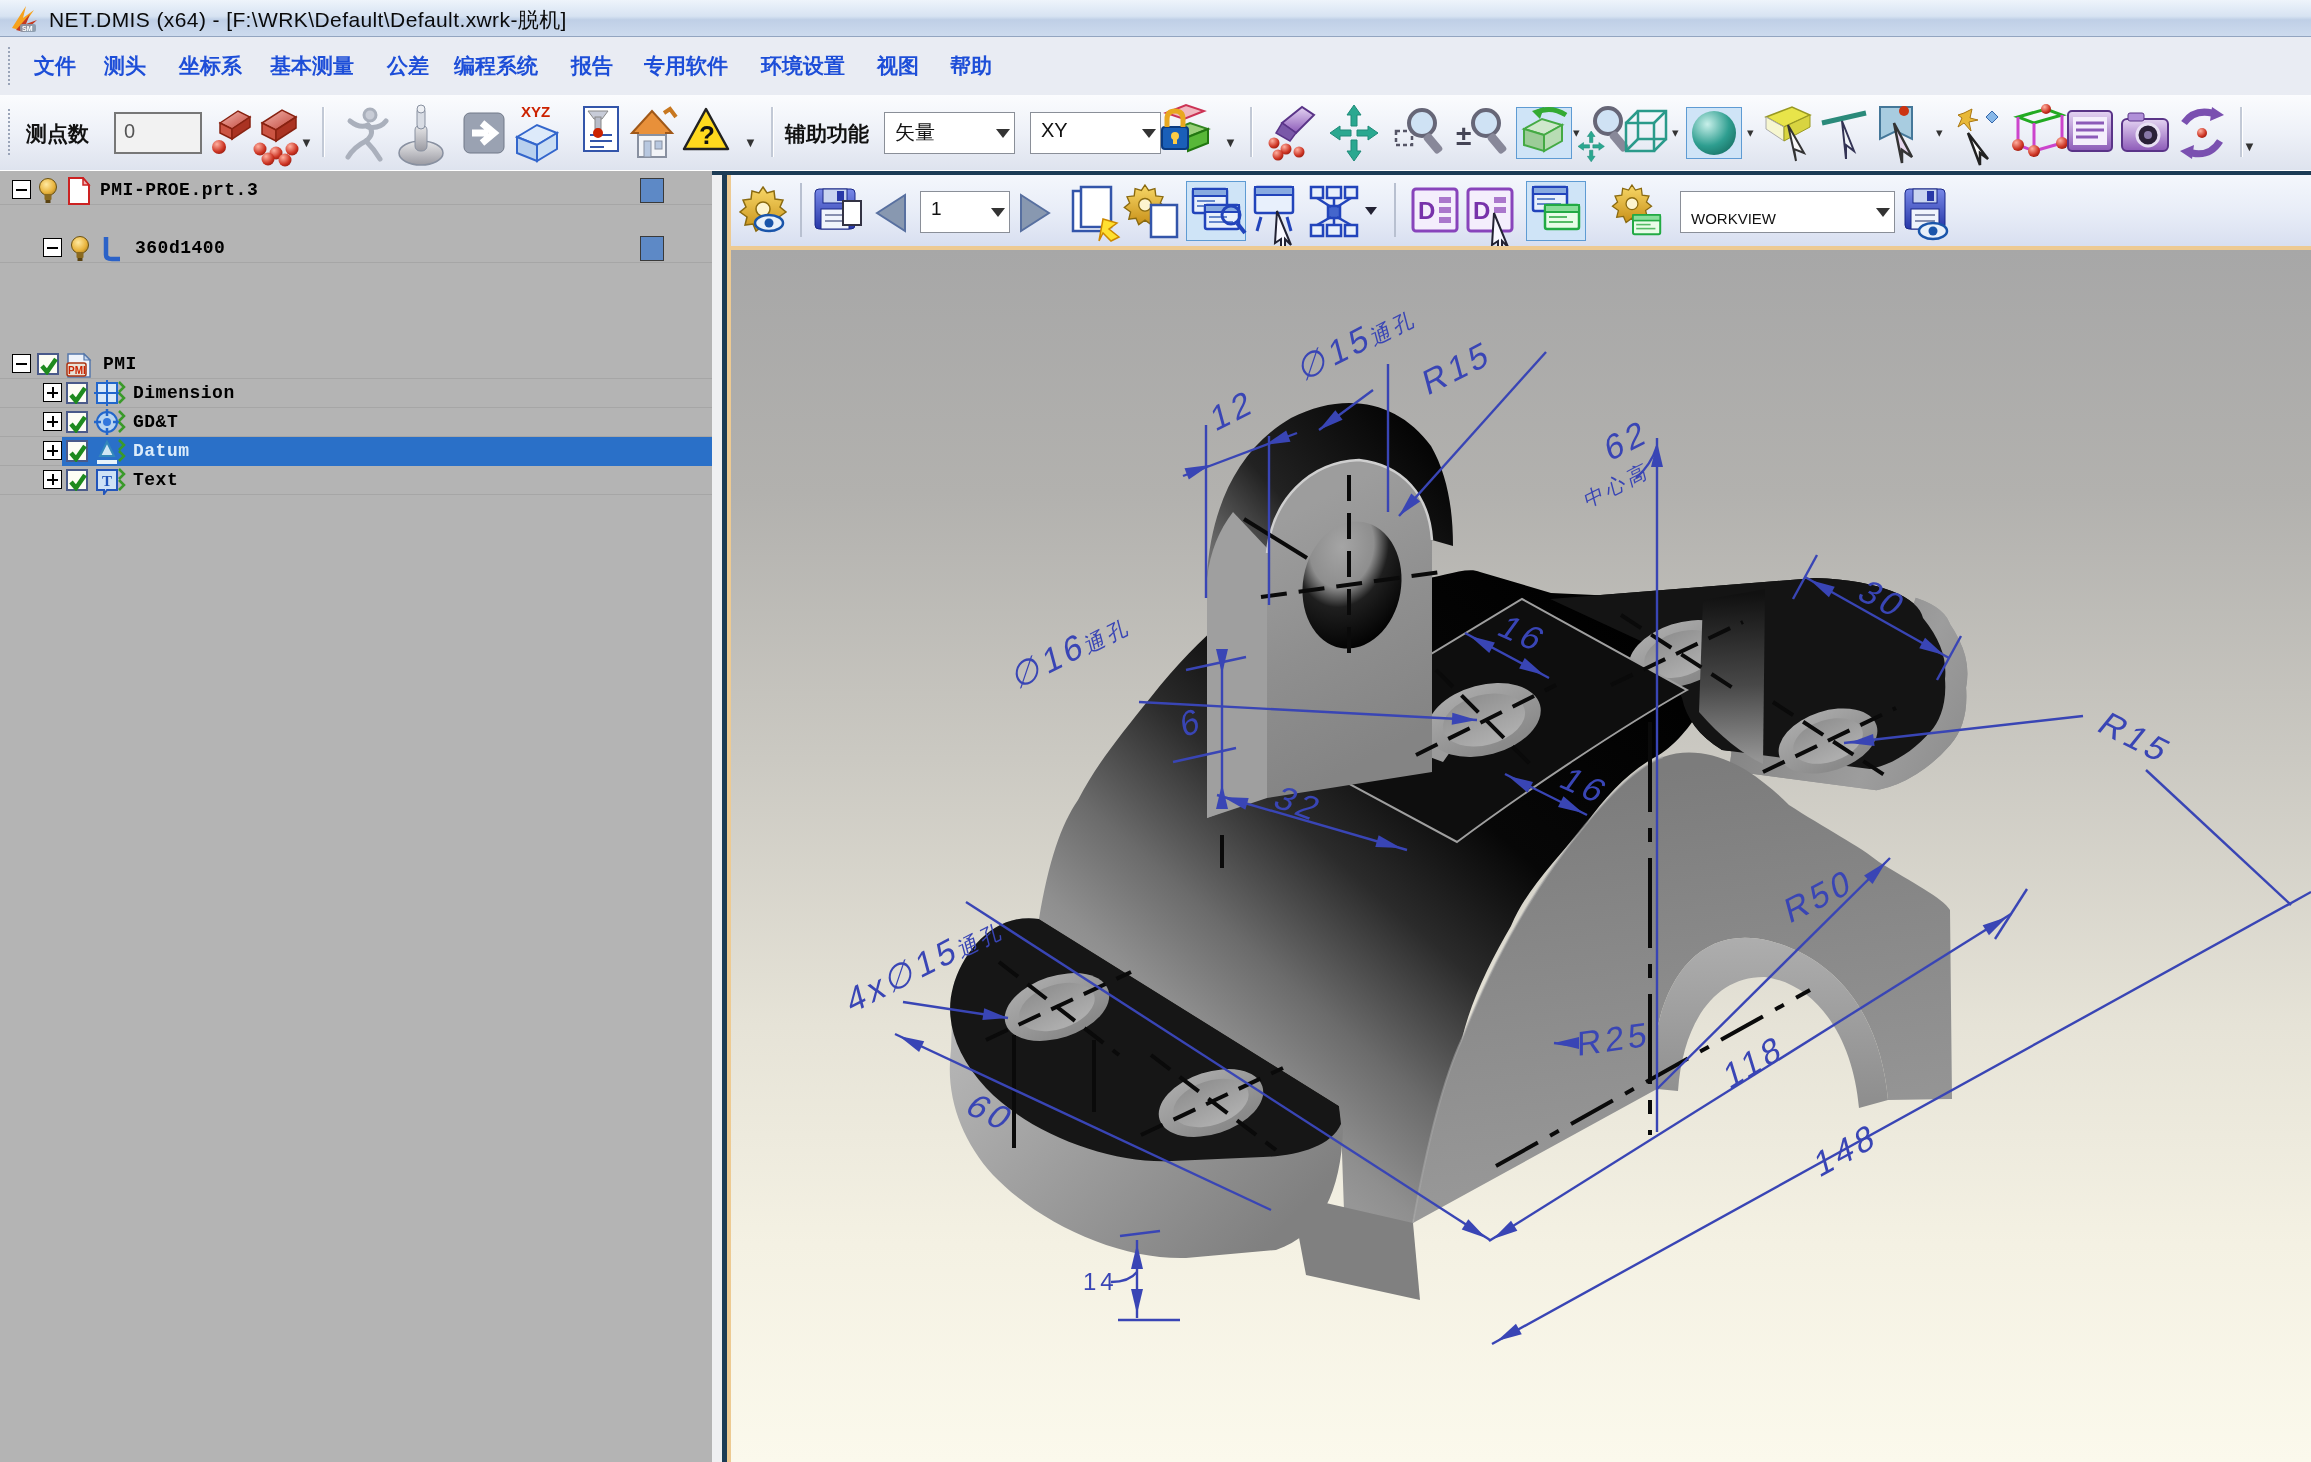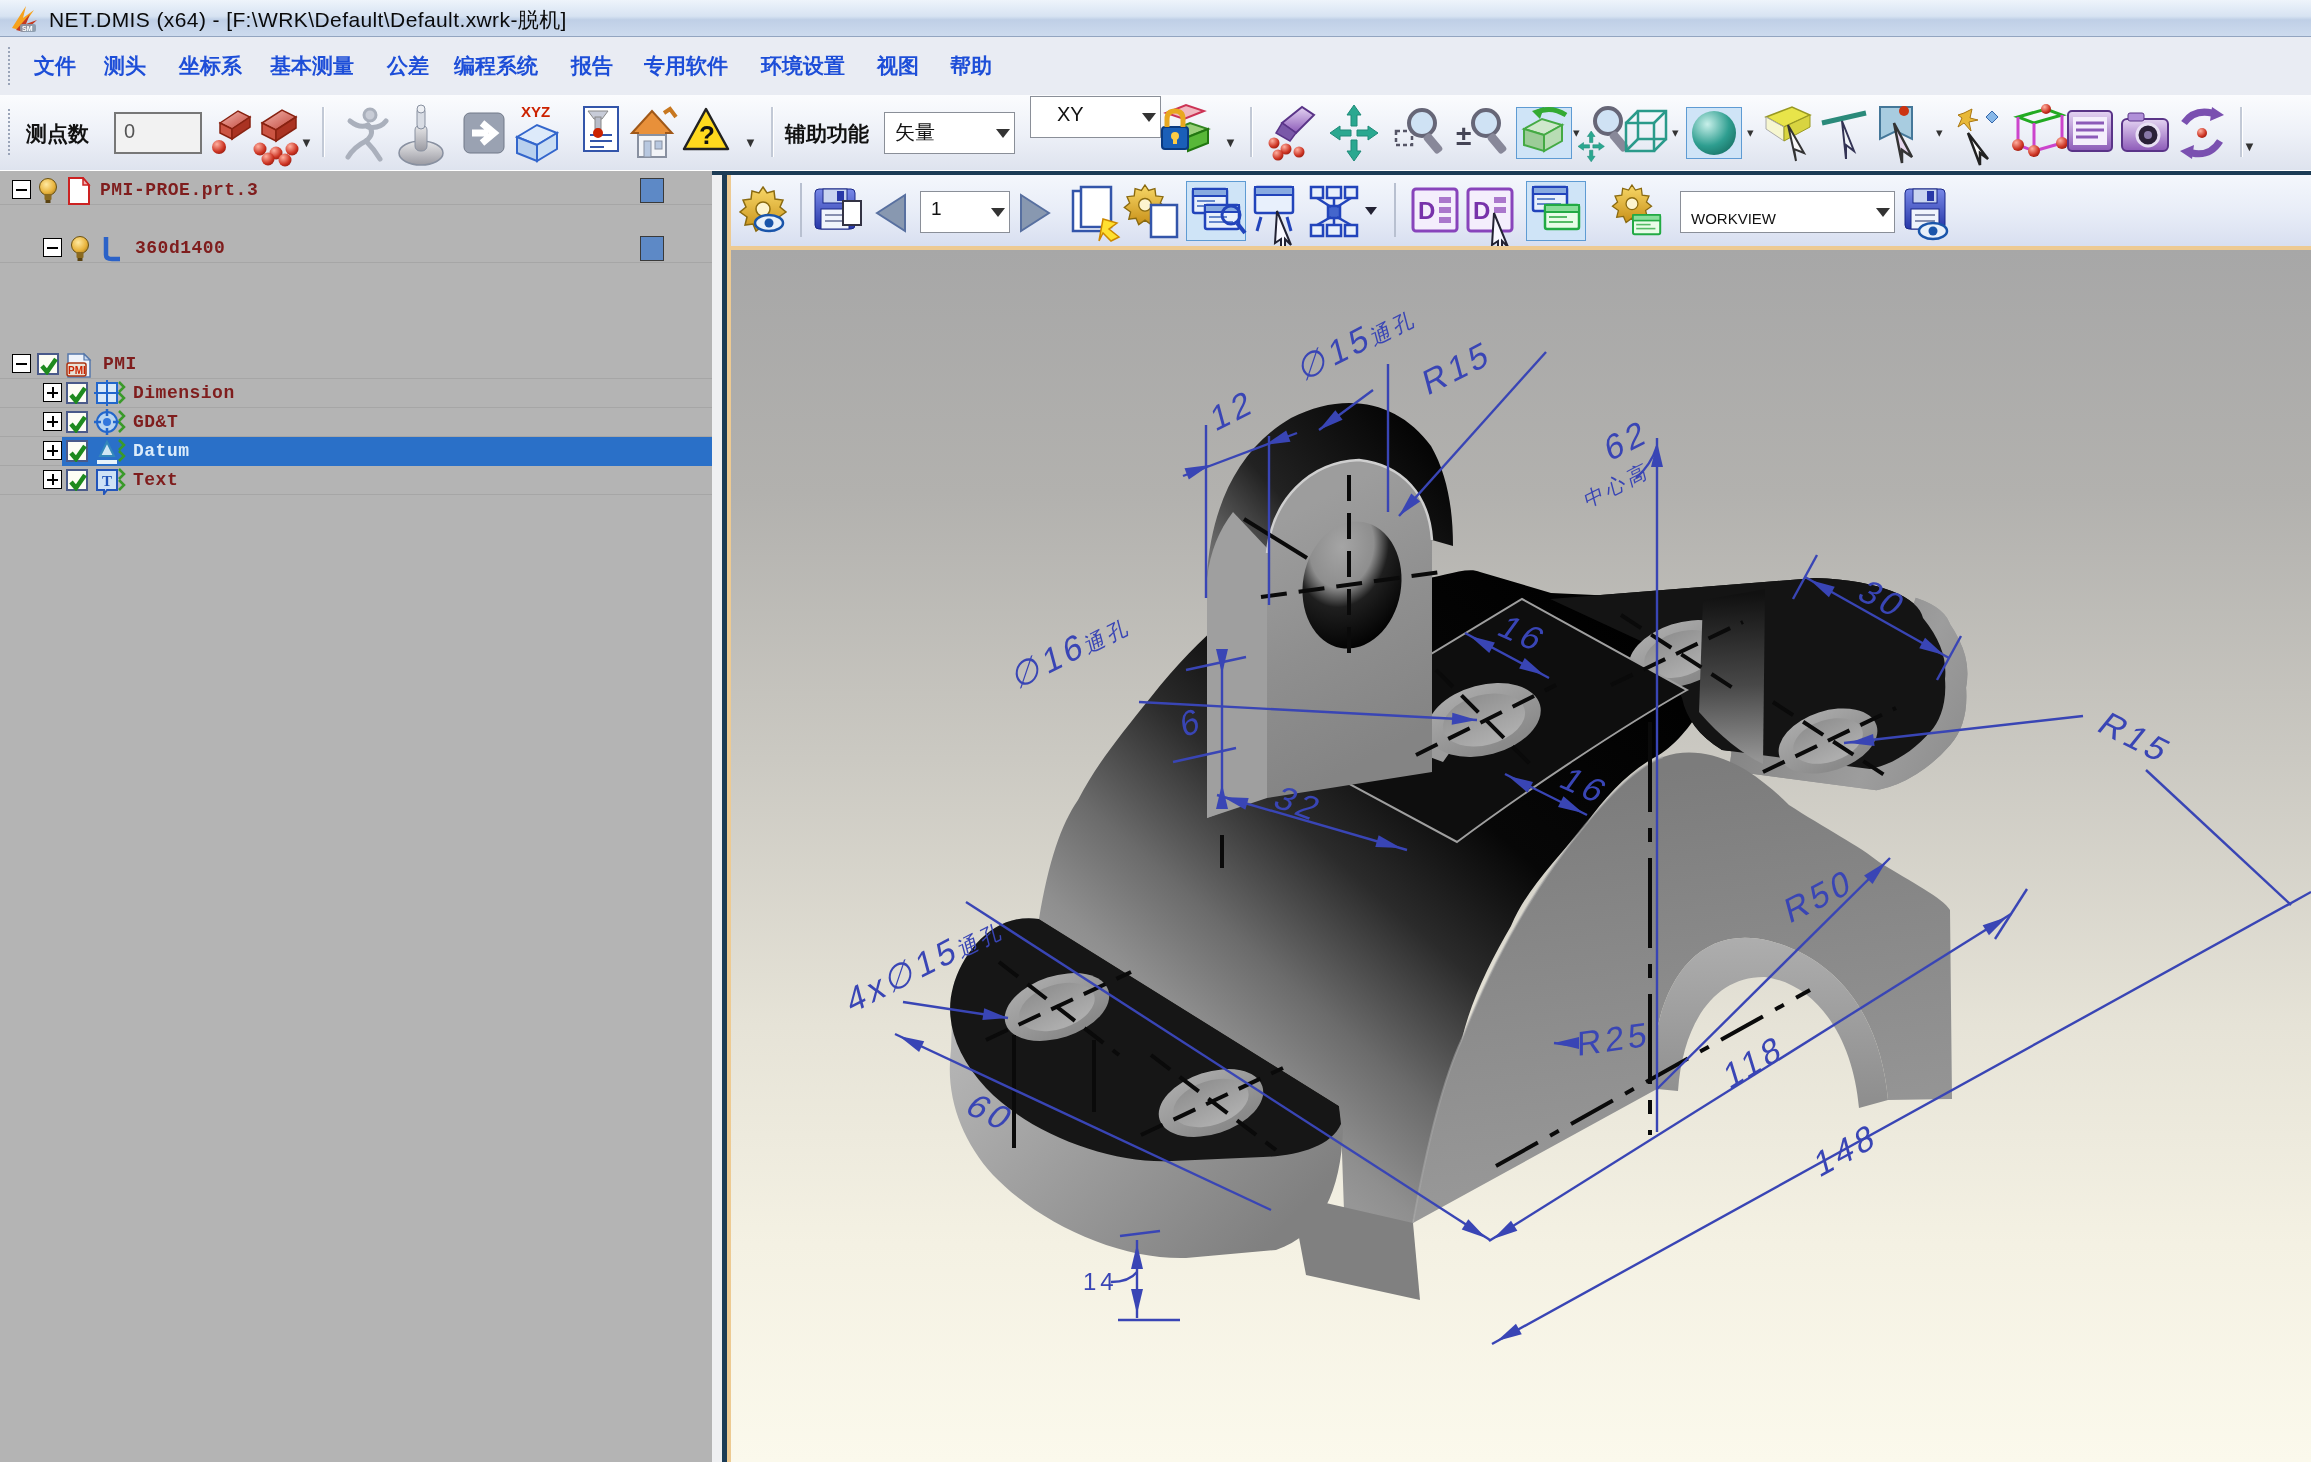--- a/index.html
+++ b/index.html
@@ -22,21 +22,21 @@
   .combo  { position:absolute; background:#fff; border:1px solid #8a8f98; font-size:20px; color:#111; }
   .combo .arr { position:absolute; right:4px; top:50%; margin-top:-4px; width:0; height:0;
      border-left:7px solid transparent; border-right:7px solid transparent; border-top:9px solid #333; }
   .tsep { position:absolute; top:12px; height:50px; width:2px; background:#c2c9d6; box-shadow:1px 0 0 #fff; }
   .dropv { position:absolute; font-size:13px; color:#333; }
   .hlbtn { position:absolute; background:#cfe4f7; border:1px solid #5e9bd3; }
   
   #tree { position:absolute; left:0; top:171px; width:712px; height:1291px; background:#b4b4b4; }
   .trow { position:absolute; left:0; width:712px; height:29px; border-bottom:1px solid #a6a6a6; }
   .trow .lbl { position:absolute; top:4px; font-family:"Liberation Mono",monospace; font-weight:bold;
-     font-size:18px; letter-spacing:0.5px; color:#7f1d1d; white-space:pre; }
+     font-size:18px; letter-spacing:0.5px; color:#000000; white-space:pre; }
   .selrow { background:#2a70c8; }
   .sq { position:absolute; width:24px; height:25px; top:2px; left:640px; }
   .sqb { background:#5d89c6; border:1px solid #3a3a3a; }
   .sqw { background:#f0f0f0; border:1px solid #b09060; }
   .expbox { position:absolute; width:19px; height:19px; background:#fff; border:1px solid #000; top:4px; }
   .expbox:before { content:""; position:absolute; left:3px; top:8px; width:11px; height:2px; background:#000; }
   .expbox.plus:after { content:""; position:absolute; left:8px; top:3px; width:2px; height:11px; background:#000; }
   .chk { position:absolute; width:22px; height:22px; background:#fdfdf5; border:2px solid #4a5a8a; top:3px; }
   #splitter  { position:absolute; left:712px; top:171px; width:10px; height:1291px; background:#eff0f2; }
   #splitline { position:absolute; left:722px; top:171px; width:5px; height:1291px; background:#1c3c55; }
@@ -82,21 +82,21 @@
     <div class="tlabel" style="left:26px">测点数</div>
     <div class="tinput" style="left:114px;top:17px;width:88px;height:42px;padding:6px 8px">0</div>
 
     <svg class="icon" style="left:210px;top:108px" width="110" height="54" viewBox="0 0 110 54"></svg>
     <div class="dropv" style="left:300px;top:40px">▼</div>
     <div class="tsep" style="left:322px"></div>
     <div class="dropv" style="left:744px;top:40px">▼</div>
     <div class="tsep" style="left:771px"></div>
     <div class="tlabel" style="left:785px">辅助功能</div>
     <div class="combo" style="left:884px;top:17px;width:131px;height:42px;padding:6px 10px">矢量<span class="arr"></span></div>
-    <div class="combo" style="left:1030px;top:1px;width:131px;height:42px;padding:6px 26px">XY<span class="arr"></span></div>
+    <div class="combo" style="left:1030px;top:17px;width:131px;height:42px;padding:6px 10px">XY<span class="arr"></span></div>
     <div class="dropv" style="left:1224px;top:40px">▼</div>
     <div class="tsep" style="left:1250px"></div>
     <div class="hlbtn" style="left:1516px;top:12px;width:56px;height:52px"></div>
     <div class="dropv" style="left:1573px;top:30px">▾</div>
     <div class="hlbtn" style="left:1686px;top:12px;width:56px;height:52px"></div>
     <div class="dropv" style="left:1672px;top:30px">▾</div>
     <div class="dropv" style="left:1747px;top:30px">▾</div>
     <div class="dropv" style="left:1936px;top:30px">▾</div>
     <div class="tsep" style="left:2240px"></div>
     <div class="dropv" style="left:2243px;top:44px">▼</div>

